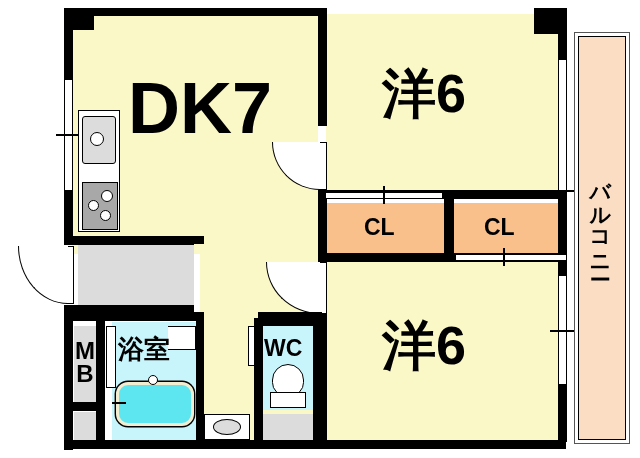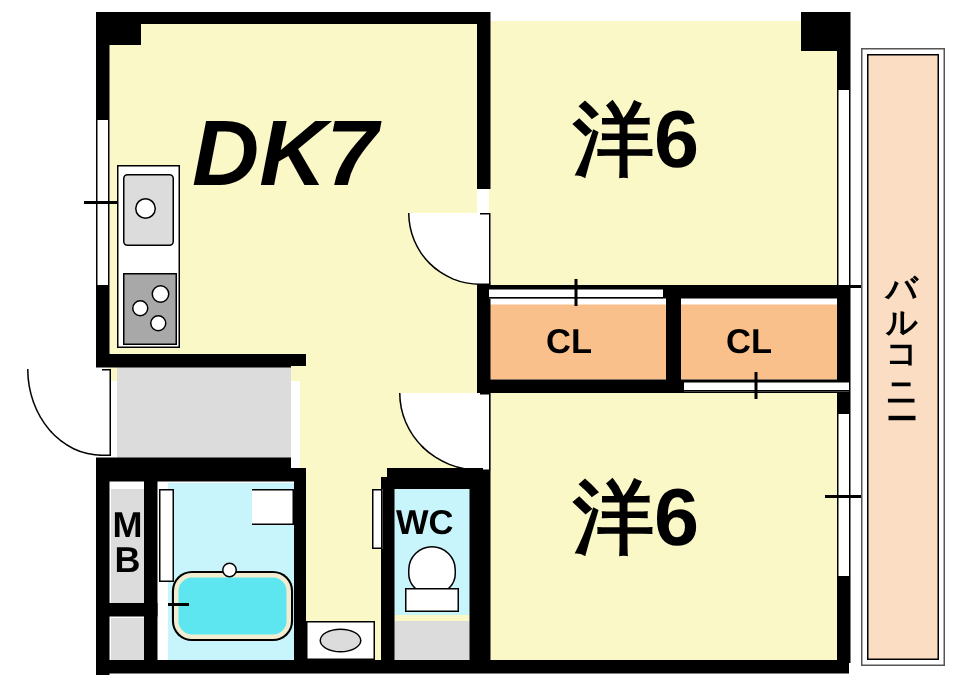--- a/index.html
+++ b/index.html
@@ -11,21 +11,21 @@
   .room{position:absolute;box-sizing:border-box;}
   .fill-living{background:#fbf8c8;}
   .fill-closet{background:#fac08c;}
   .fill-balcony{background:#fbddc3;}
   .fill-wet{background:#c8f4fb;}
   .fill-gray{background:#dcdcdc;}
   .fill-white{background:#ffffff;}
 
   .label{position:absolute;color:#000;font-weight:bold;white-space:nowrap;
          line-height:1;letter-spacing:0px;}
-  .lbl-dk{font-size:62px;font-style:italic;}
+  .lbl-dk{font-size:72px;}
   .lbl-room{font-size:54px;}
   .lbl-cl{font-size:23px;}
   .lbl-wc{font-size:23px;}
   .lbl-bath{font-size:26px;}
   .lbl-mb{font-size:24px;line-height:0.95;text-align:center;}
   .lbl-balcony{font-size:21px;writing-mode:vertical-rl;text-orientation:upright;
                line-height:1.06;letter-spacing:1px;}
 
   
   .fx{position:absolute;box-sizing:border-box;border:1.5px solid #000;}
@@ -169,20 +169,21 @@
   <div class="label lbl-dk" style="left:128px;top:72px;">DK7</div>
 
   <div class="label lbl-room" style="left:382px;top:66px;">洋6</div>
 
   <div class="label lbl-room" style="left:382px;top:318px;">洋6</div>
 
   <div class="label lbl-cl" style="left:364px;top:216px;">CL</div>
 
   <div class="label lbl-cl" style="left:484px;top:216px;">CL</div>
 
+  <div class="label lbl-bath" style="left:118px;top:336px;">浴室</div>
 
   <div class="label lbl-wc" style="left:264px;top:337px;">WC</div>
 
   <div class="label lbl-mb" style="left:66px;top:340px;width:38px;">M<br>B</div>
 
   <div class="label lbl-balcony" style="left:589px;top:168px;">バルコニー</div>
 
 </div>
 
 </body></html>

